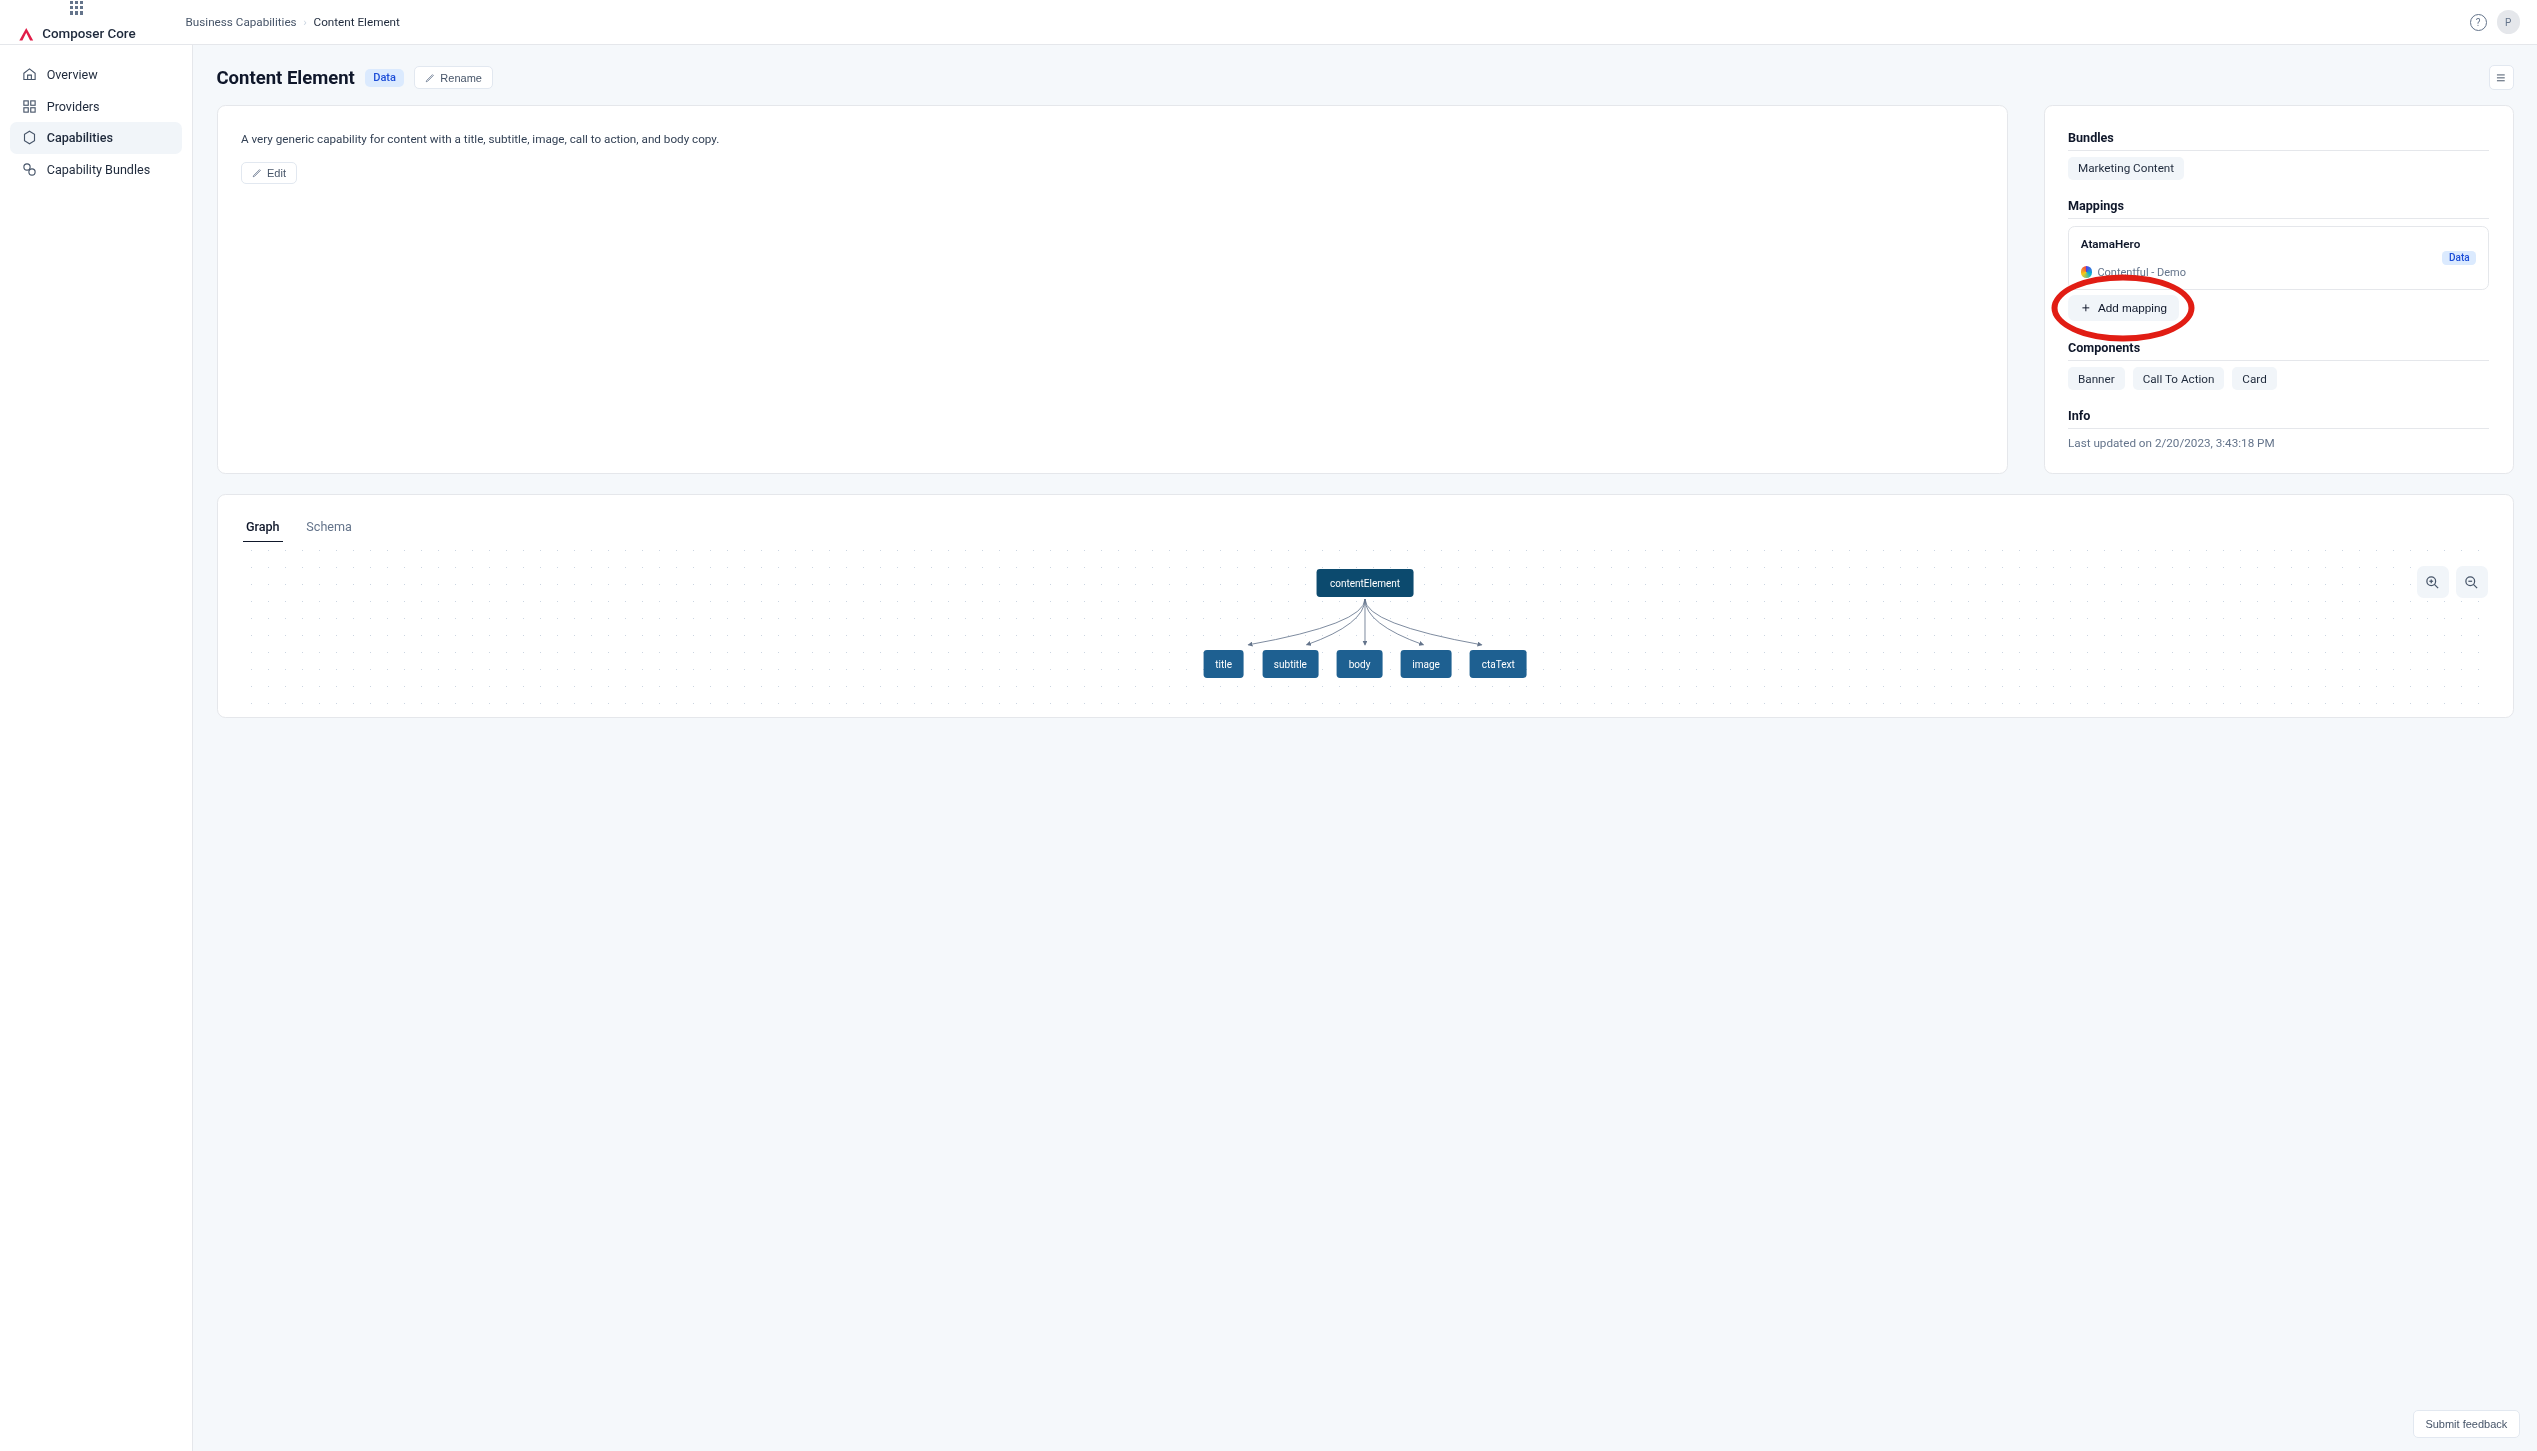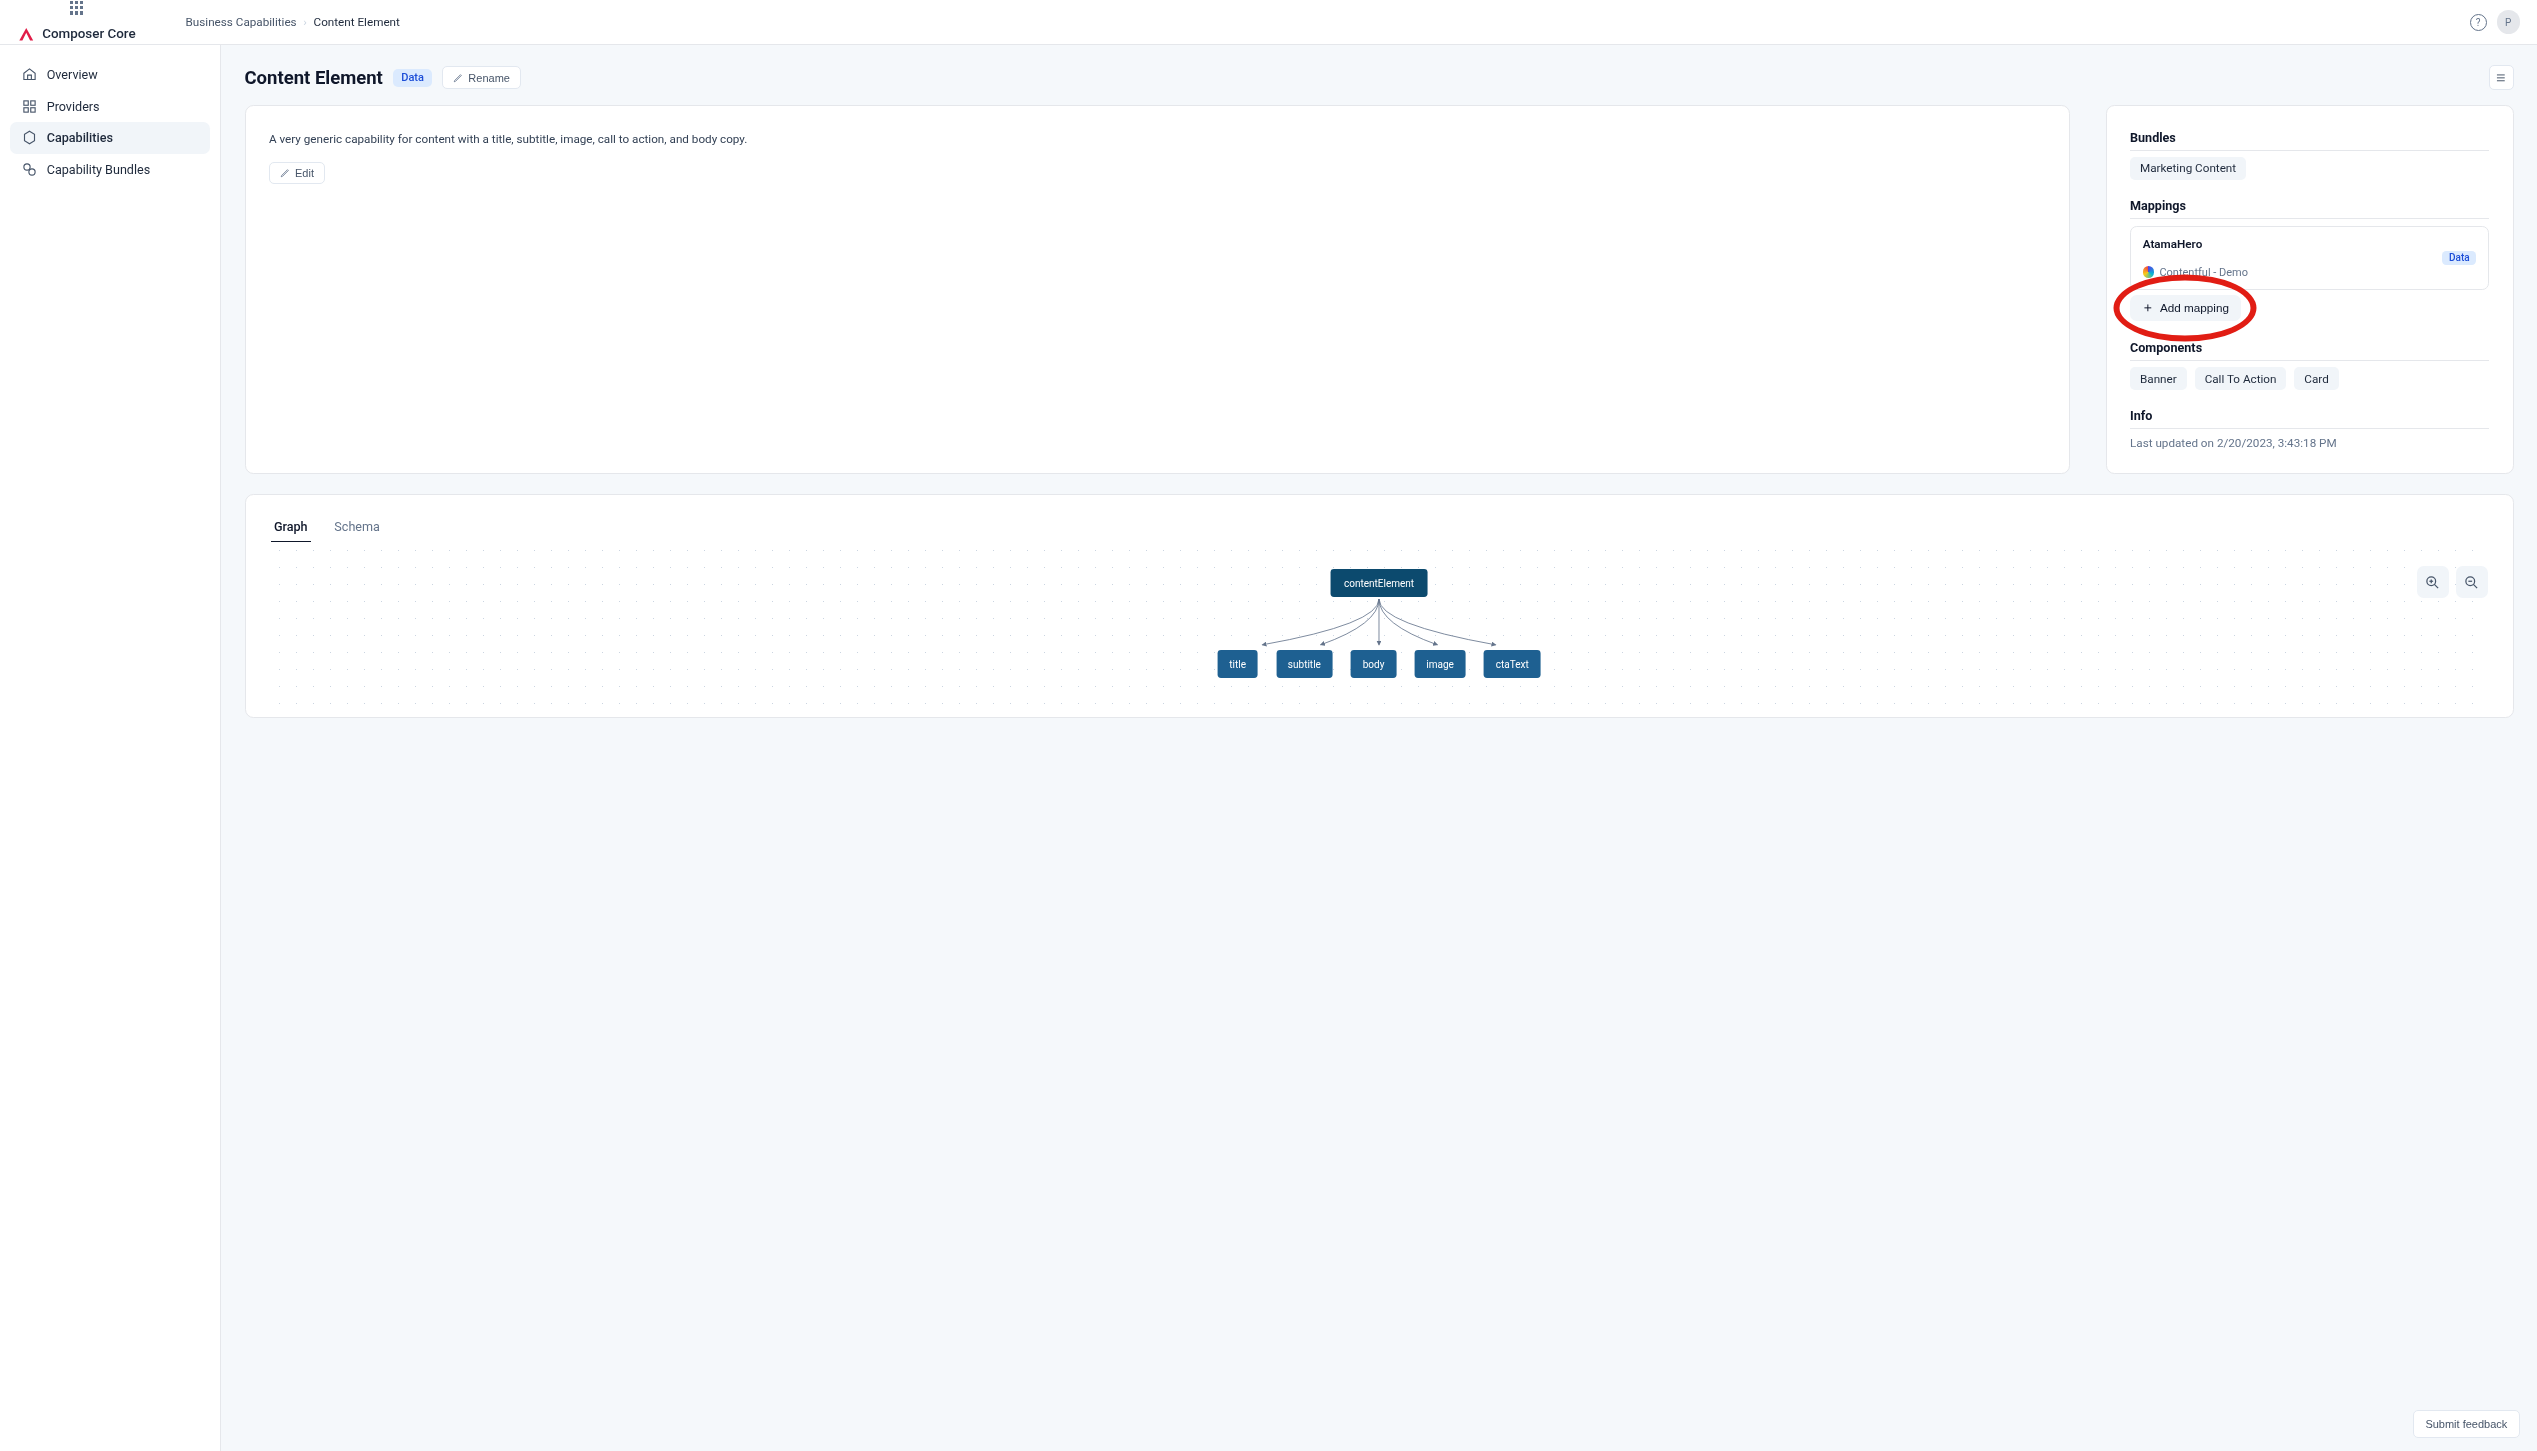--- a/index.html
+++ b/index.html
@@ -14,36 +14,36 @@
 .app-title { font-size: 13.4px; font-weight: 500; color: #1e293b; }
 .breadcrumb { display: flex; align-items: center; gap: 6.7px; margin-left: 50px; color: #64748b; }
 .breadcrumb a { color: #475569; text-decoration: none; }
 .breadcrumb .current { color: #1e293b; }
 .breadcrumb-sep { color: #cbd5e1; }
 .header-right { margin-left: auto; display: flex; align-items: center; gap: 10px; }
 .help-icon { width: 17px; height: 17px; border: 1.3px solid #64748b; border-radius: 50%; display: flex; align-items: center; justify-content: center; font-size: 10px; color: #64748b; cursor: pointer; }
 .avatar { width: 23.5px; height: 23.5px; border-radius: 50%; background: #e5e7eb; display: flex; align-items: center; justify-content: center; font-size: 10px; color: #64748b; cursor: pointer; }
 
 .layout { display: flex; }
-.sidebar { width: 221px; border-right: 0.8px solid #e5e7eb; padding: 13.4px 10px; min-height: calc(100vh - 45px); }
+.sidebar { width: 193px; border-right: 0.8px solid #e5e7eb; padding: 13.4px 10px; min-height: calc(100vh - 45px); }
 .sidebar-item { display: flex; align-items: center; gap: 10px; padding: 8.4px 11.7px; border-radius: 6.7px; color: #1e293b; cursor: pointer; font-size: 12.6px; }
 .sidebar-item.active { background: #f1f5f9; font-weight: 500; }
 .sidebar-item .icon { width: 15px; height: 15px; display: flex; align-items: center; justify-content: center; }
 
 .main { flex: 1; background: #f5f8fb; padding: 20px 23.5px; min-height: calc(100vh - 45px); }
 .page-header { display: flex; align-items: center; gap: 10px; margin-bottom: 15px; }
 .page-title { font-size: 18.5px; font-weight: 700; color: #0f172a; }
 .badge { background: #dbeafe; color: #1d4ed8; padding: 2.5px 8.4px; border-radius: 5px; font-size: 11px; font-weight: 500; }
 .btn-outline { background: #fff; border: 0.8px solid #e2e8f0; border-radius: 5px; padding: 4.2px 10px; display: inline-flex; align-items: center; gap: 5px; color: #475569; font-size: 11px; cursor: pointer; }
 .menu-btn { margin-left: auto; background: #fff; border: 0.8px solid #e2e8f0; border-radius: 5px; width: 25px; height: 25px; display: flex; align-items: center; justify-content: center; cursor: pointer; color: #475569; }
 
 .content-row { display: flex; gap: 36px; }
 .card { background: #fff; border: 0.8px solid #e5e7eb; border-radius: 8.4px; padding: 23.5px; }
 .card.desc { flex: 1; min-height: 352px; }
-.card.side { width: 408px; }
+.card.side { width: 470px; }
 .desc-text { color: #334155; line-height: 1.6; margin-bottom: 13.4px; }
 
 .section-title { font-weight: 700; font-size: 12.6px; color: #0f172a; margin-bottom: 6.7px; padding-bottom: 5px; border-bottom: 0.8px solid #e5e7eb; }
 .section { margin-bottom: 18.5px; }
 .chip { display: inline-block; background: #f1f5f9; color: #1e293b; padding: 4.2px 10px; border-radius: 5px; font-size: 11.7px; margin-right: 5px; }
 
 .mapping-item { border: 0.8px solid #e5e7eb; border-radius: 6.7px; padding: 10px 11.7px; display: flex; align-items: center; margin-bottom: 5px; }
 .mapping-left { flex: 1; }
 .mapping-name { font-weight: 600; color: #0f172a; margin-bottom: 15px; }
 .mapping-provider { display: flex; align-items: center; gap: 5px; color: #64748b; font-size: 11px; }

